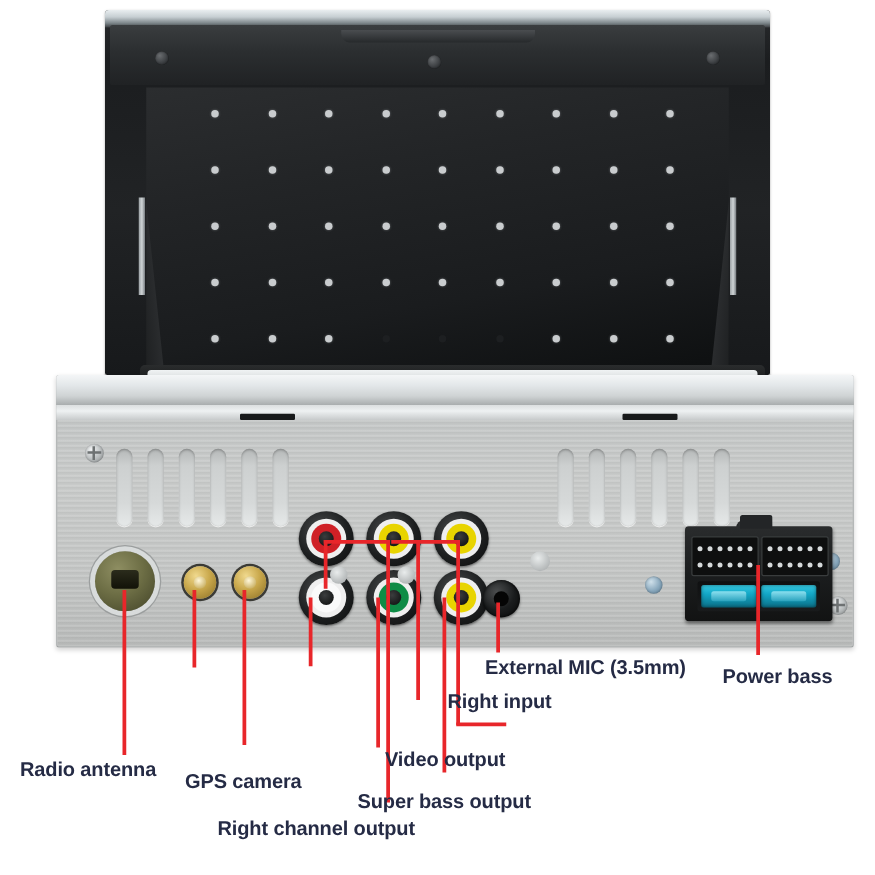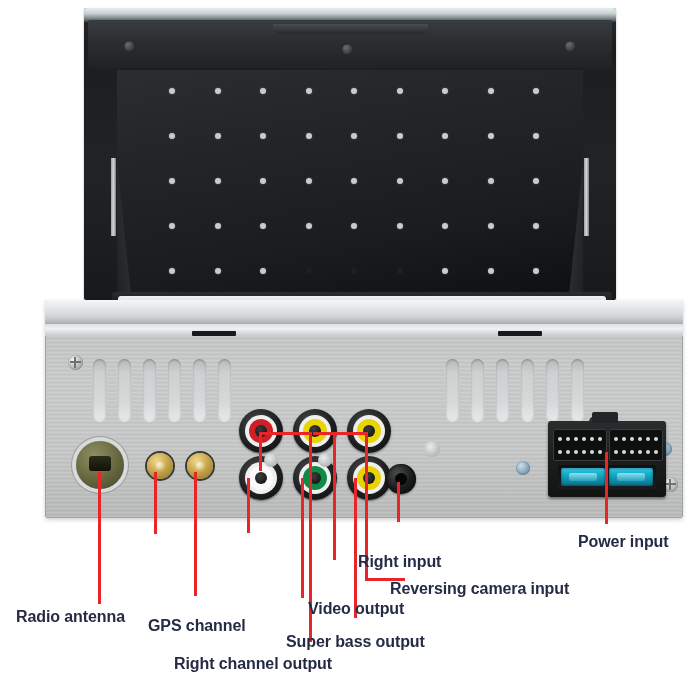--- a/index.html
+++ b/index.html
@@ -326,29 +326,29 @@
   <div class="lead vlead" style="left:385px;top:432px;height:0px;"></div>
 
   <div class="lead vlead" style="left:333px;top:432px;height:128px;"></div>
 
   <div class="lead vlead" style="left:397px;top:482px;height:40px;"></div>
   <div class="lead vlead" style="left:605px;top:452px;height:72px;"></div>
 
   <div class="label" style="left:16px;top:608px;">Radio antenna</div>
 
 
-  <div class="label" style="left:148px;top:617px;">GPS channel</div>
+  <div class="label" style="left:148px;top:617px;">GPS camera</div>
 
 
   <div class="label" style="left:286px;top:633px;">Super bass output</div>
 
   <div class="label" style="left:174px;top:655px;">Right channel output</div>
 
   <div class="label" style="left:308px;top:600px;">Video output</div>
 
   <div class="label" style="left:358px;top:553px;">Right input</div>
 
-  <div class="label" style="left:390px;top:580px;">Reversing camera input</div>
-
-
-  <div class="label" style="left:578px;top:533px;">Power input</div>
+
+  <div class="label" style="left:388px;top:526px;">External MIC (3.5mm)</div>
+
+  <div class="label" style="left:578px;top:533px;">Power bass</div>
 
 </div>
 
 </body></html>

